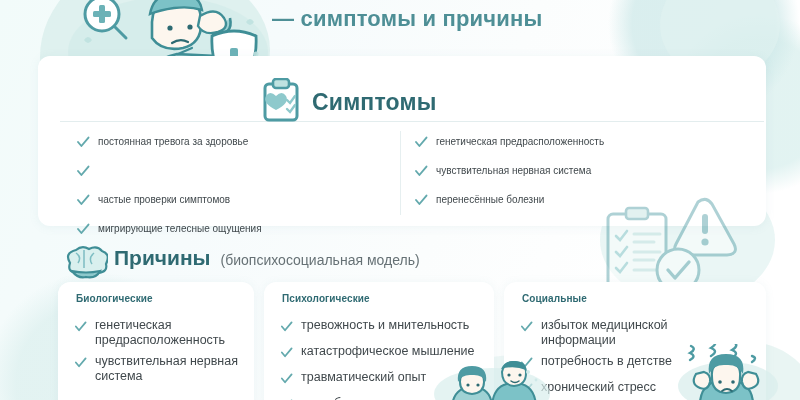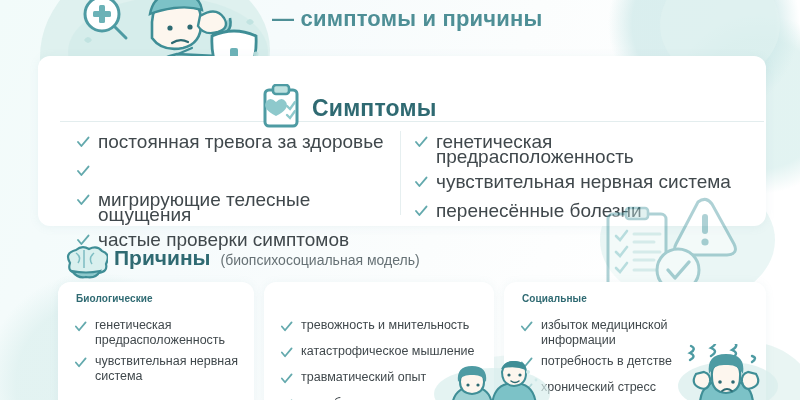--- a/index.html
+++ b/index.html
@@ -33,29 +33,29 @@
   .card-soc{left:504px;top:282px;width:262px;height:130px;}
 
   
   .title{
     position:absolute;left:272px;top:6px;
     font-size:22px;font-weight:600;color:#4e8f96;letter-spacing:.2px;
     white-space:nowrap;
   }
 
   
-  .sym-head{position:absolute;left:262px;top:84px;display:flex;align-items:center;gap:12px;}
+  .sym-head{position:absolute;left:262px;top:78px;display:flex;align-items:center;gap:12px;}
   .sym-head .label{font-size:23px;font-weight:700;color:#2f6a72;letter-spacing:.2px;}
   .divider-h{position:absolute;left:60px;top:121px;width:704px;height:1px;background:#e3edee;}
   .divider-v{position:absolute;left:400px;top:131px;width:1px;height:84px;background:#e6eff0;}
 
   
   .list{position:absolute;}
   .li{display:flex;align-items:flex-start;gap:8px;margin-bottom:10px;}
-  .li .txt{font-size:19px;color:#40484c;line-height:15px;}
+  .li .txt{font-size:10px;color:#40484c;line-height:15px;}
   .chk{flex:0 0 auto;margin-top:1px;}
   .sym-left{left:76px;top:134px;width:320px;}
   .sym-right{left:414px;top:134px;width:330px;}
 
   
   .cause-head{position:absolute;left:62px;top:246px;display:flex;align-items:baseline;gap:10px;}
   .cause-head .label{font-size:21px;font-weight:700;color:#2f6a72;}
   .cause-head .sub{font-size:14px;color:#667175;}
   .brain-wrap{position:absolute;left:62px;top:245px;}
 
@@ -161,27 +161,27 @@
     </div>
     <div class="li">
       <span class="chk"><svg width="14" height="14" viewBox="0 0 14 14">
             <path d="M2 7 l3.4 4 L12.5 2.6" stroke="#63a9ad" stroke-width="1.9" fill="none" stroke-linecap="round" stroke-linejoin="round"></path>
           </svg></span>
     </div>
     <div class="li">
       <span class="chk"><svg width="14" height="14" viewBox="0 0 14 14">
             <path d="M2 7 l3.4 4 L12.5 2.6" stroke="#63a9ad" stroke-width="1.9" fill="none" stroke-linecap="round" stroke-linejoin="round"></path>
           </svg></span>
+      <span class="txt">частые проверки симптомов</span>
+    </div>
+    <div class="li">
+      <span class="chk"><svg width="14" height="14" viewBox="0 0 14 14">
+            <path d="M2 7 l3.4 4 L12.5 2.6" stroke="#63a9ad" stroke-width="1.9" fill="none" stroke-linecap="round" stroke-linejoin="round"></path>
+          </svg></span>
       <span class="txt">мигрирующие телесные ощущения</span>
-    </div>
-    <div class="li">
-      <span class="chk"><svg width="14" height="14" viewBox="0 0 14 14">
-            <path d="M2 7 l3.4 4 L12.5 2.6" stroke="#63a9ad" stroke-width="1.9" fill="none" stroke-linecap="round" stroke-linejoin="round"></path>
-          </svg></span>
-      <span class="txt">частые проверки симптомов</span>
     </div>
   </div>
 
   <div class="list sym-right">
     <div class="li">
       <span class="chk"><svg width="14" height="14" viewBox="0 0 14 14">
             <path d="M2 7 l3.4 4 L12.5 2.6" stroke="#63a9ad" stroke-width="1.9" fill="none" stroke-linecap="round" stroke-linejoin="round"></path>
           </svg></span>
       <span class="txt">генетическая предрасположенность</span>
     </div>
@@ -253,20 +253,21 @@
       <div class="li">
         <span class="chk"><svg width="13" height="13" viewBox="0 0 14 14">
               <path d="M2 7 l3.4 4 L12.5 2.6" stroke="#63a9ad" stroke-width="1.9" fill="none" stroke-linecap="round" stroke-linejoin="round"></path>
             </svg></span>
         <span class="txt">чувствительная нервная система</span>
       </div>
     </div>
   </div>
 
   <div class="card card-psy">
+    <h3>Психологические</h3>
     <div class="list">
       <div class="li">
         <span class="chk"><svg width="13" height="13" viewBox="0 0 14 14">
               <path d="M2 7 l3.4 4 L12.5 2.6" stroke="#63a9ad" stroke-width="1.9" fill="none" stroke-linecap="round" stroke-linejoin="round"></path>
             </svg></span>
         <span class="txt">тревожность и мнительность</span>
       </div>
       <div class="li">
         <span class="chk"><svg width="13" height="13" viewBox="0 0 14 14">
               <path d="M2 7 l3.4 4 L12.5 2.6" stroke="#63a9ad" stroke-width="1.9" fill="none" stroke-linecap="round" stroke-linejoin="round"></path>

